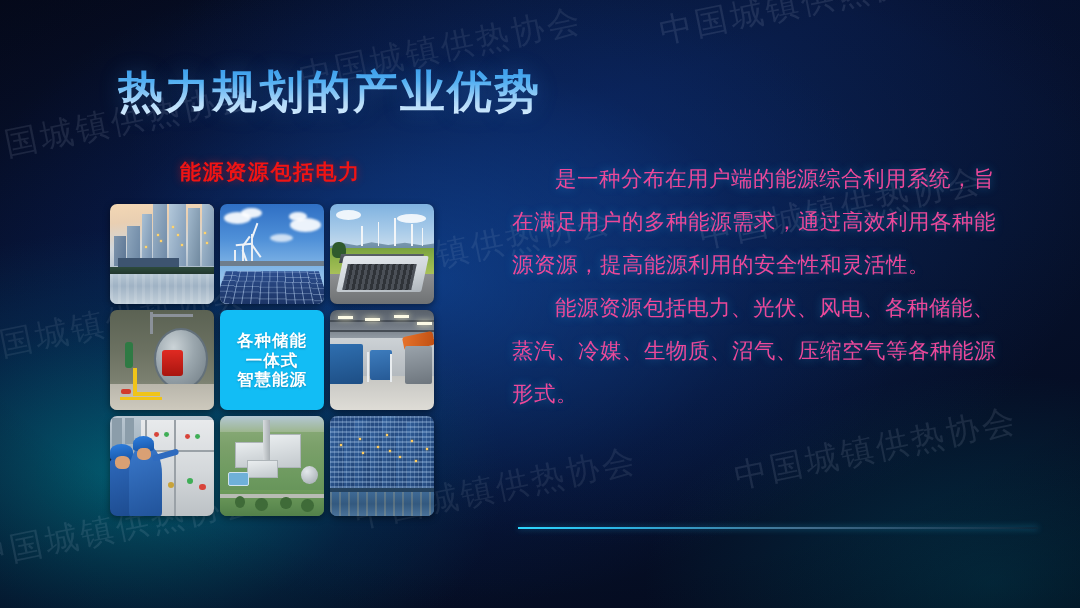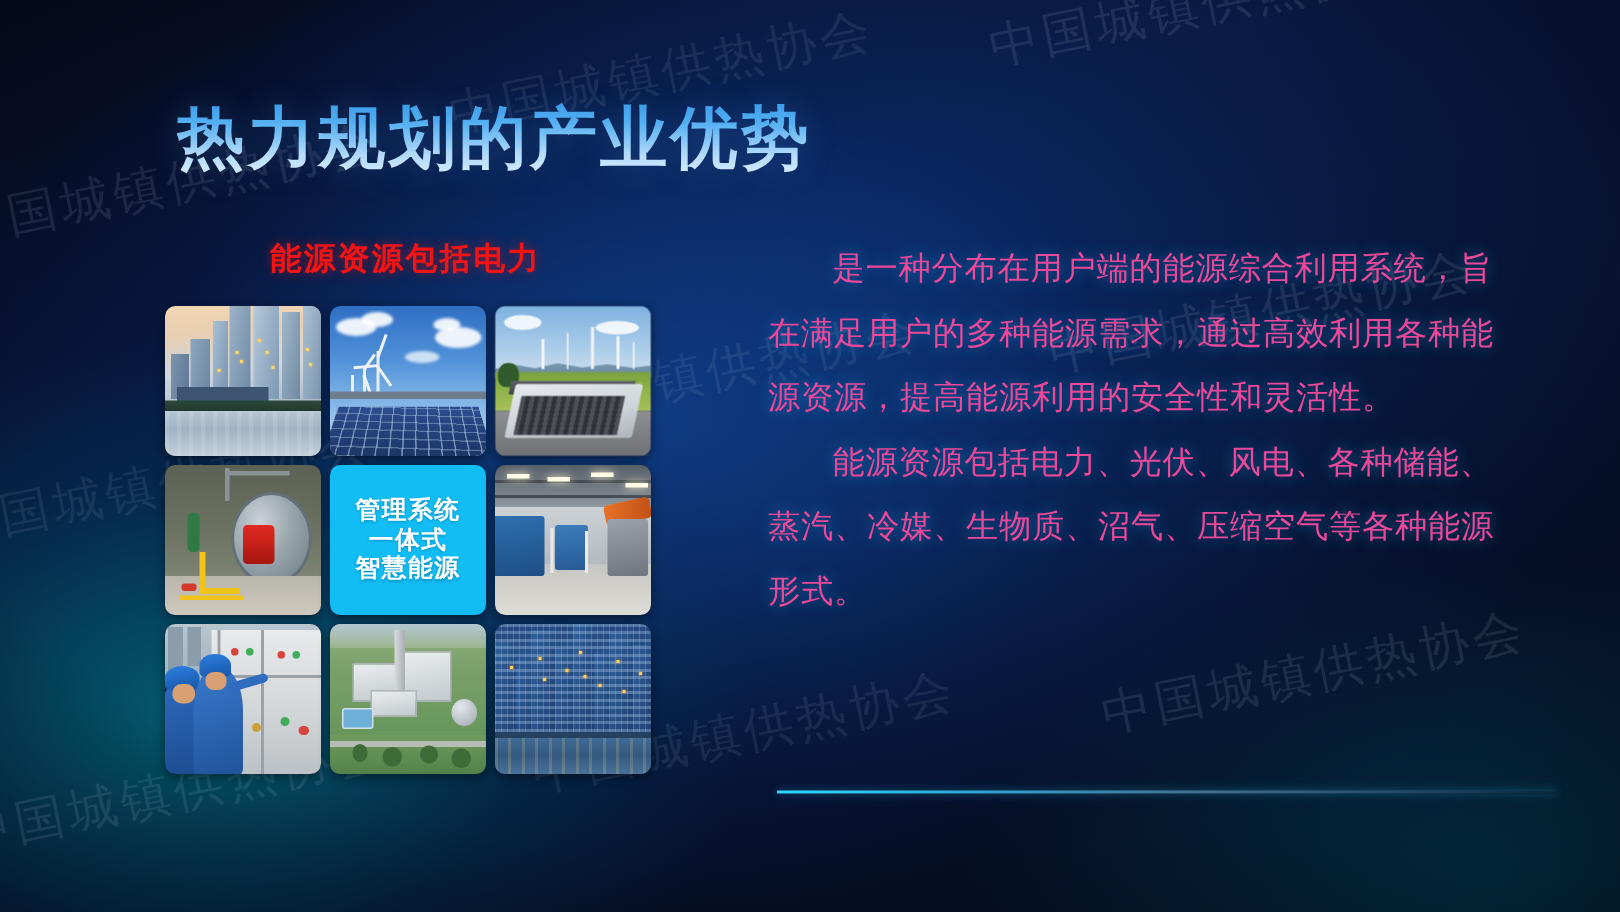--- a/index.html
+++ b/index.html
@@ -324,21 +324,21 @@
       <div class="green"></div>
       <div class="floor"></div>
       <div class="pipe p2"></div>
         <div class="pipe p1"></div>
         <div class="pipe p3"></div>
       <div class="valve"></div>
     </div>
   </div>
 
   <div class="cell label-cell">
-    <span>管理系统</span>
+    <span>各种储能</span>
     <span>一体式</span>
     <span>智慧能源</span>
   </div>
 
   <div class="cell">
     <div class="scene sc-hall">
       <div class="roof"></div>
       <div class="beam" style="top:10%"></div>
         <div class="beam" style="top:20%"></div>
       <div class="lamp" style="left:8%;top:6%"></div>

